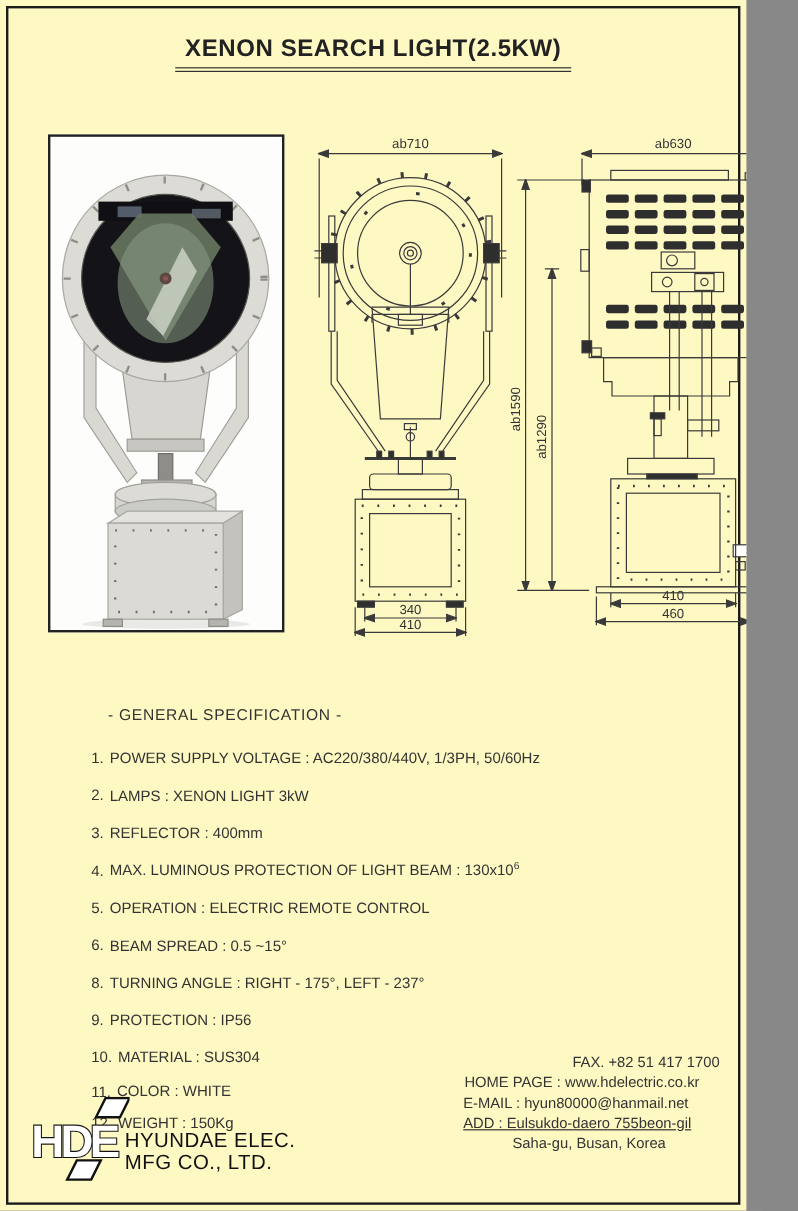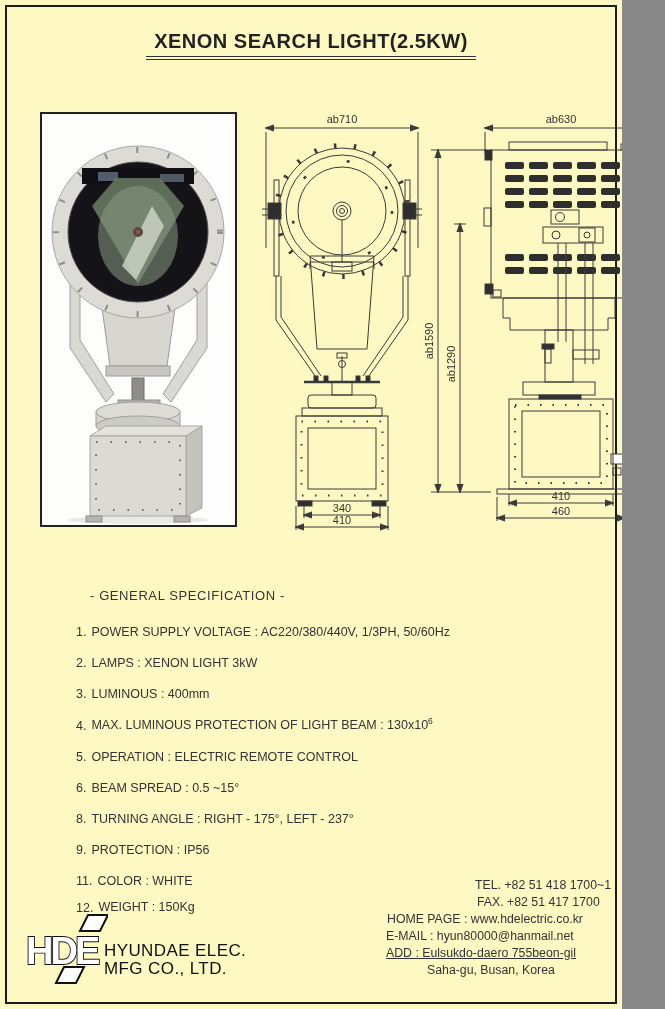--- a/index.html
+++ b/index.html
@@ -221,32 +221,32 @@
     <path d="M72,391 V415 M200,391 V415"></path>
     <line x1="72" y1="412" x2="200" y2="412" marker-start="url(#sa)" marker-end="url(#sa)"></line>
     <text class="dimtxt" x="136" y="409" text-anchor="middle">460</text>
   </svg>
 
   <div class="spec-heading">- GENERAL SPECIFICATION -</div>
 
   <div class="spec-list">
     <div class="spec-item"><span class="num">1.</span><span>POWER SUPPLY VOLTAGE : AC220/380/440V, 1/3PH, 50/60Hz</span><sup></sup></div>
     <div class="spec-item"><span class="num">2.</span><span>LAMPS : XENON LIGHT 3kW</span><sup></sup></div>
-    <div class="spec-item"><span class="num">3.</span><span>LUMINOUS : 400mm</span><sup></sup></div>
+    <div class="spec-item"><span class="num">3.</span><span>REFLECTOR : 400mm</span><sup></sup></div>
     <div class="spec-item"><span class="num">4.</span><span>MAX. LUMINOUS PROTECTION OF LIGHT BEAM : 130x10</span><sup>6</sup></div>
     <div class="spec-item"><span class="num">5.</span><span>OPERATION : ELECTRIC REMOTE CONTROL</span><sup></sup></div>
     <div class="spec-item"><span class="num">6.</span><span>BEAM SPREAD : 0.5 ~15°</span><sup></sup></div>
     <div class="spec-item"><span class="num">8.</span><span>TURNING ANGLE : RIGHT - 175°, LEFT - 237°</span><sup></sup></div>
     <div class="spec-item"><span class="num">9.</span><span>PROTECTION : IP56</span><sup></sup></div>
+    <div class="spec-item m10"><span class="num">10.</span><span>MATERIAL : SUS304</span><sup></sup></div>
     <div class="spec-item m11"><span class="num">11.</span><span>COLOR : WHITE</span><sup></sup></div>
     <div class="spec-item m12"><span class="num">12.</span><span>WEIGHT : 150Kg</span><sup></sup></div>
   </div>
 
   <div class="contact">
-    <div class="tel">TEL. +82 51 418 1700~1</div>
     <div class="fax">FAX. +82 51 417 1700</div>
     <div class="home">HOME PAGE : www.hdelectric.co.kr</div>
     <div class="email">E-MAIL : hyun80000@hanmail.net</div>
     <div class="add">ADD : Eulsukdo-daero 755beon-gil</div>
     <div class="add2">Saha-gu, Busan, Korea</div>
   </div>
 
   <div class="logo">
     <svg width="82" height="72" viewBox="0 0 82 72">
       <path d="M54,17 L62,1 L82,1 L74,17 Z" fill="#fff" stroke="#111" stroke-width="2"></path>

